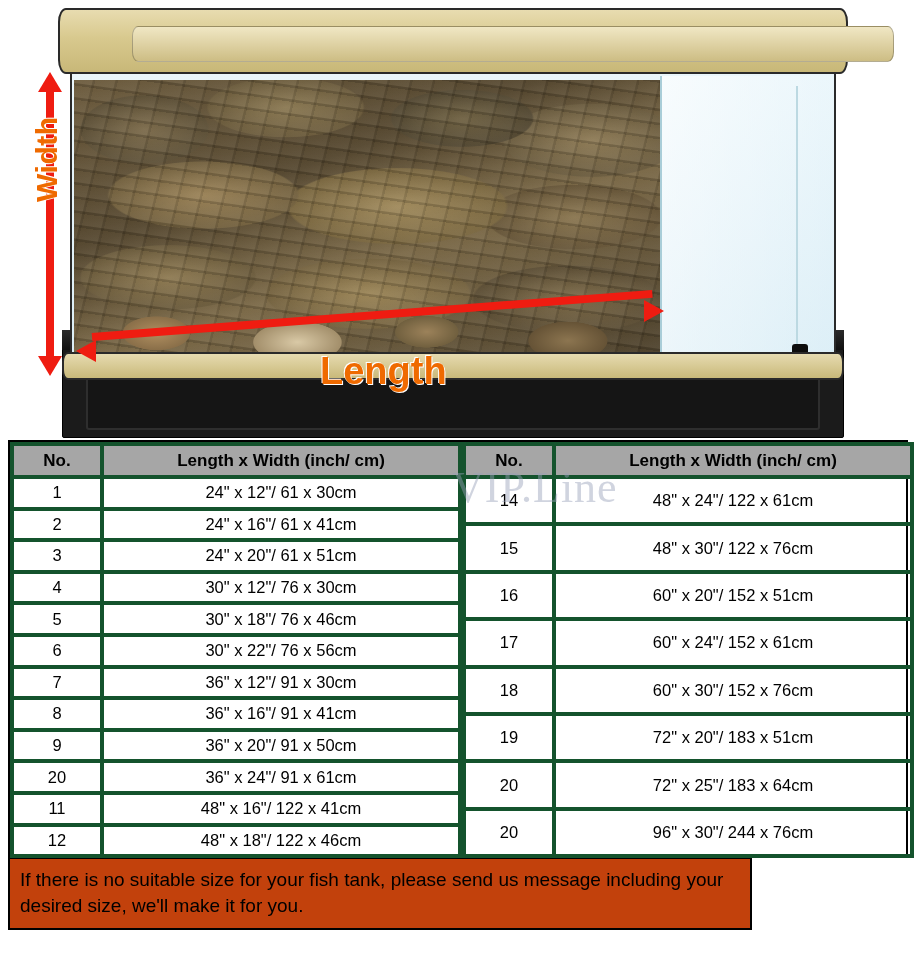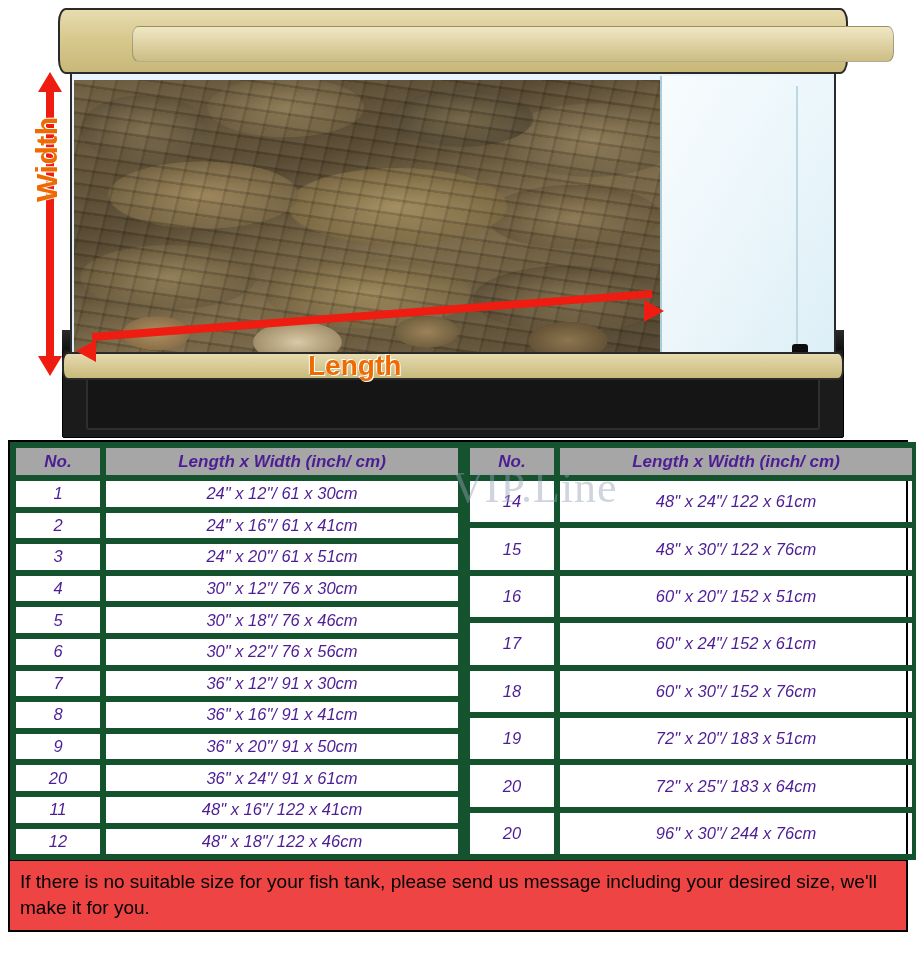--- a/index.html
+++ b/index.html
@@ -204,22 +204,22 @@
   .arrow-h-head-right {
     position: absolute;
     left: 644px; top: 300px;
     width: 0; height: 0;
     border-top: 11px solid transparent;
     border-bottom: 11px solid transparent;
     border-left: 20px solid #ef1c11;
   }
   .label-length {
     position: absolute;
-    left: 308px; top: 350px;
-    font-size: 28px;
+    left: 320px; top: 350px;
+    font-size: 38px;
     font-weight: bold;
     color: #ef6a00;
     text-shadow: 1px 1px 0 #fff, -1px -1px 0 #fff;
   }
 
   
   .watermark {
     position: absolute;
     left: 432px; top: 462px;
     font-family: "Liberation Serif", serif;
@@ -245,48 +245,47 @@
     border-bottom: none;
   }
   table.size-table {
     border-collapse: collapse;
     width: 450px;
     table-layout: fixed;
   }
   table.size-table.left { border-right: 2px solid #000; }
   table.size-table th,
   table.size-table td {
-    border: 6px solid #14532d;
+    border: 4px solid #14532d;
     text-align: center;
     font-size: 16px;
     height: 31.6px;
     padding: 0 2px;
-    color: #4c1d95;
+    color: #000000;
     background: transparent;
-    font-style: italic;
   }
   table.size-table thead th {
     background: #a6a6a6;
     font-weight: bold;
     font-size: 17px;
     height: 33px;
   }
   table.size-table col.c-no { width: 90px; }
   table.size-table col.c-size { width: 358px; }
   table.size-table tbody td { font-size: 16.5px; }
 
   .footnote {
-    width: 900px;
+    width: 744px;
     border: 2px solid #000;
     border-top: 1px solid #000;
     padding: 8px 10px 10px 10px;
     font-size: 19px;
     line-height: 1.35;
     color: #000;
-    background: #ef4444;
+    background: #c2410c;
   }
 </style>
 </head>
 <body>
 
 <div id="page">
 
   <div id="illustration">
 
     <div class="stand"></div>

